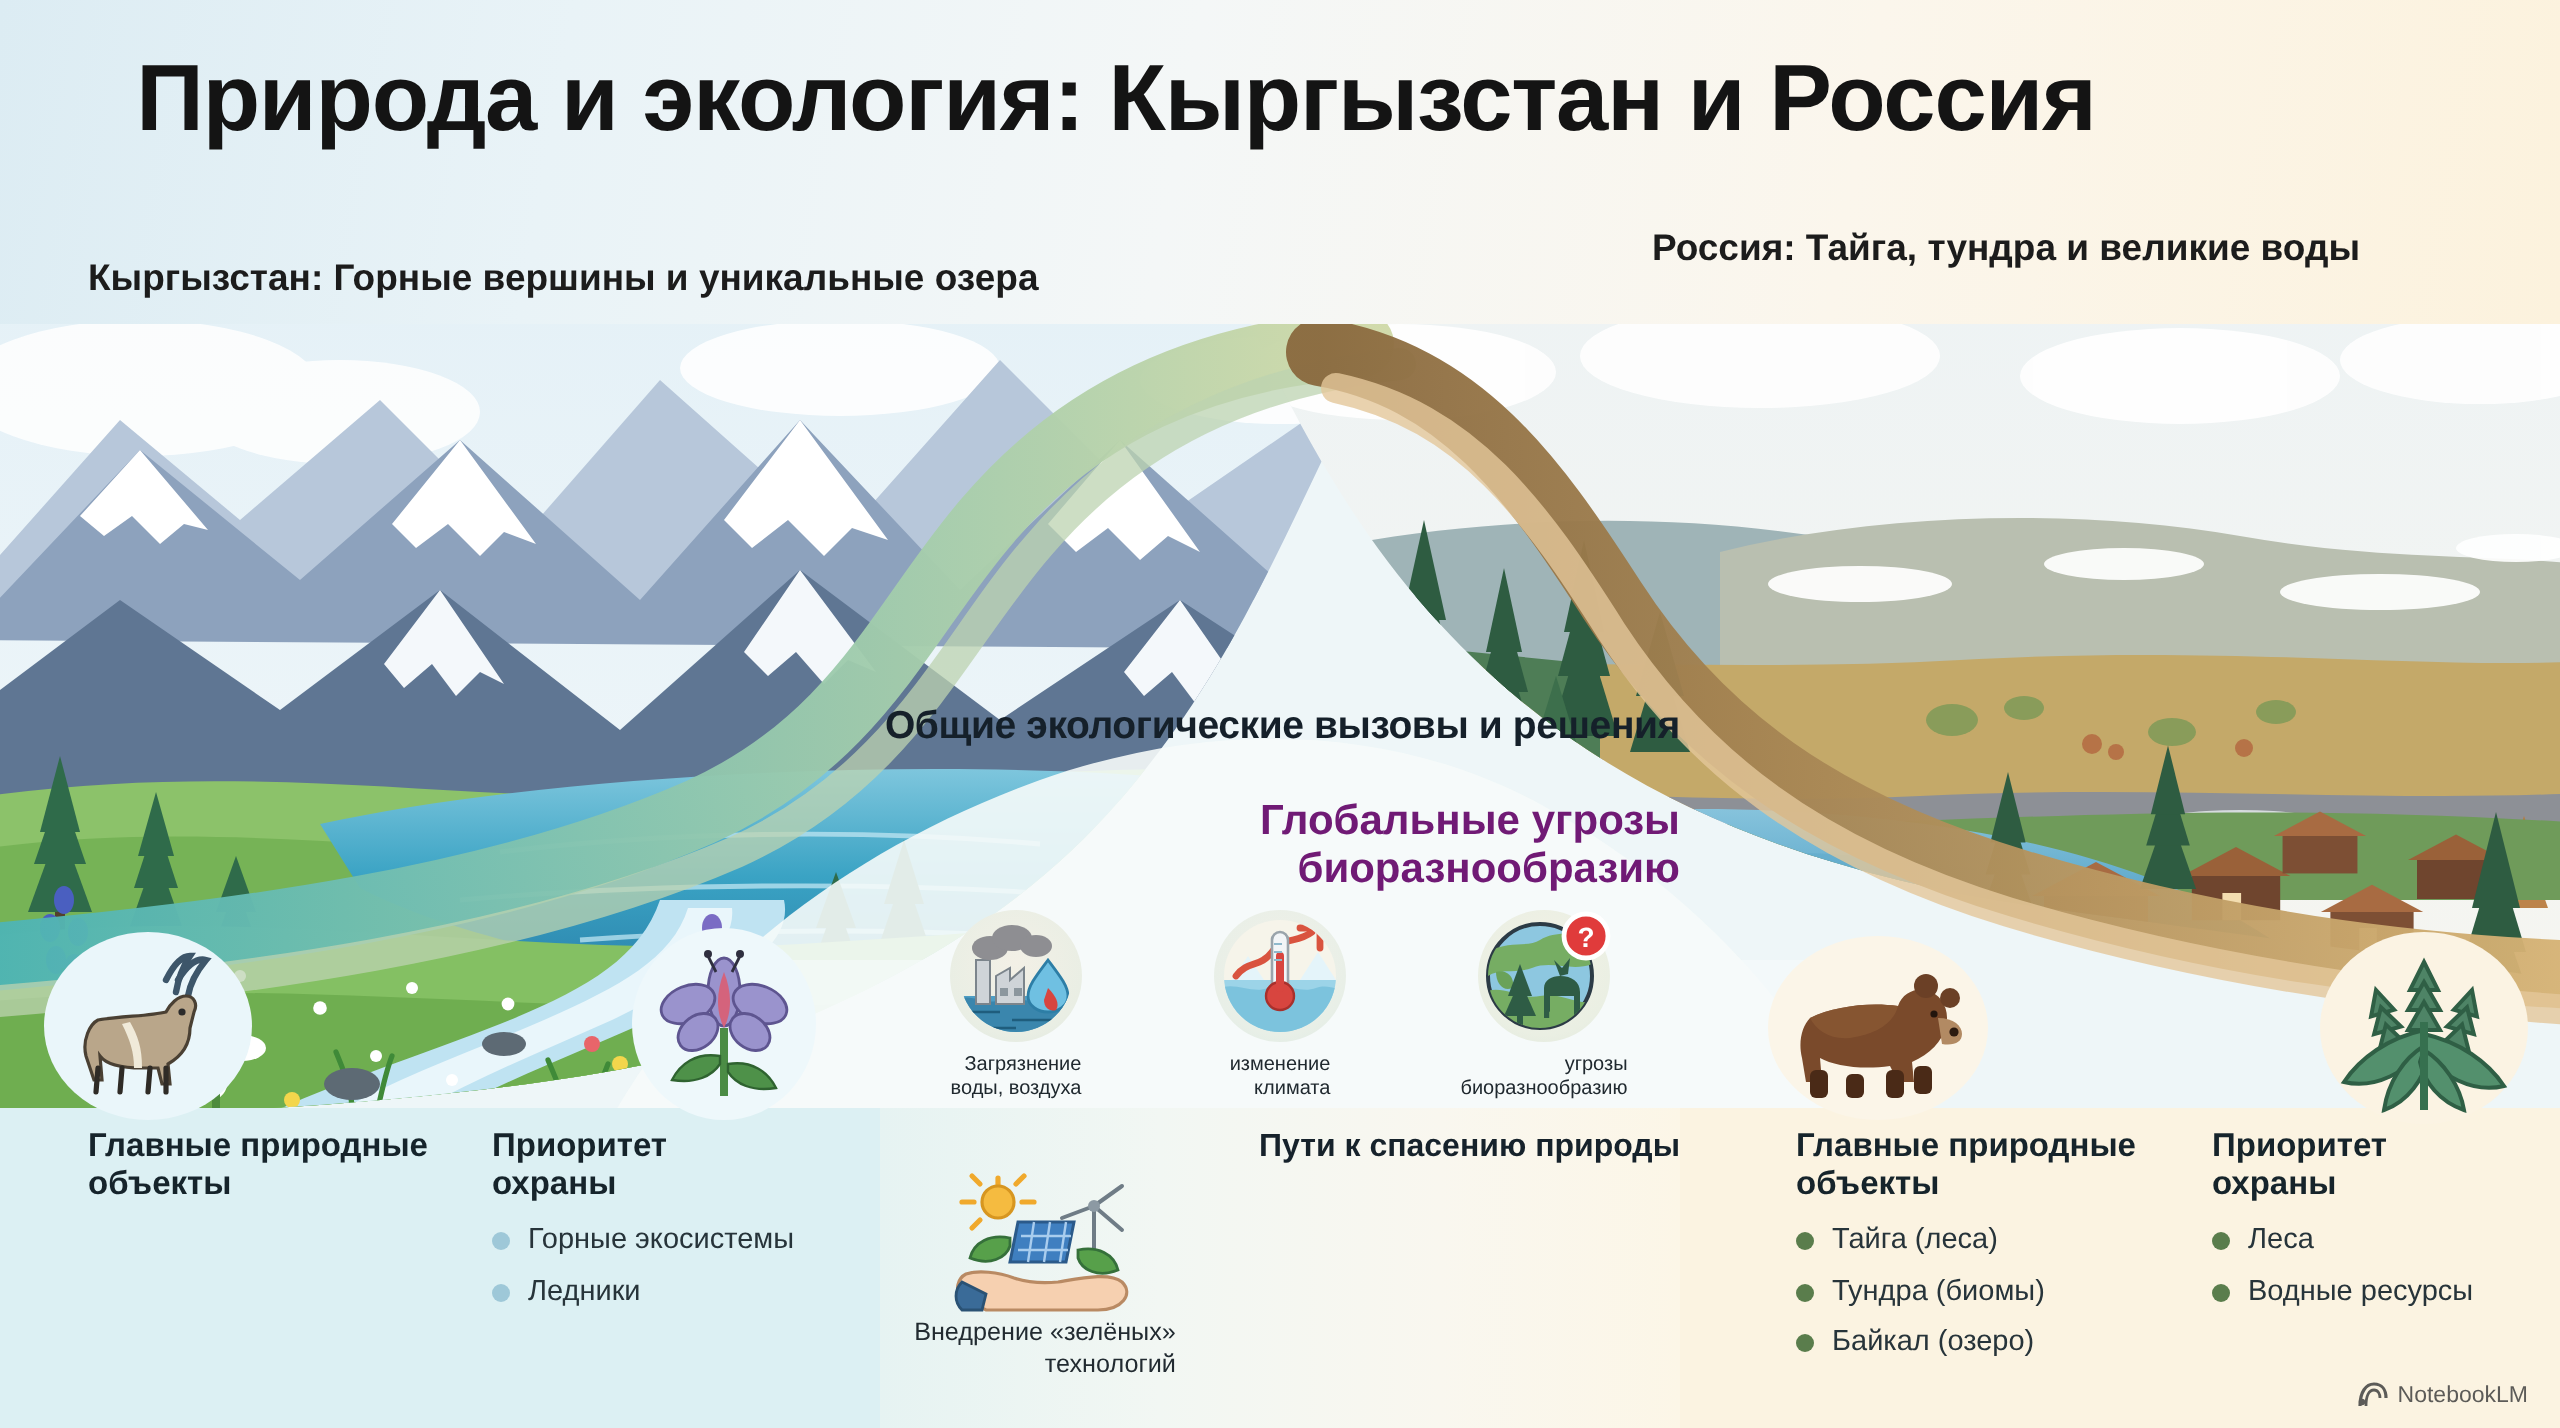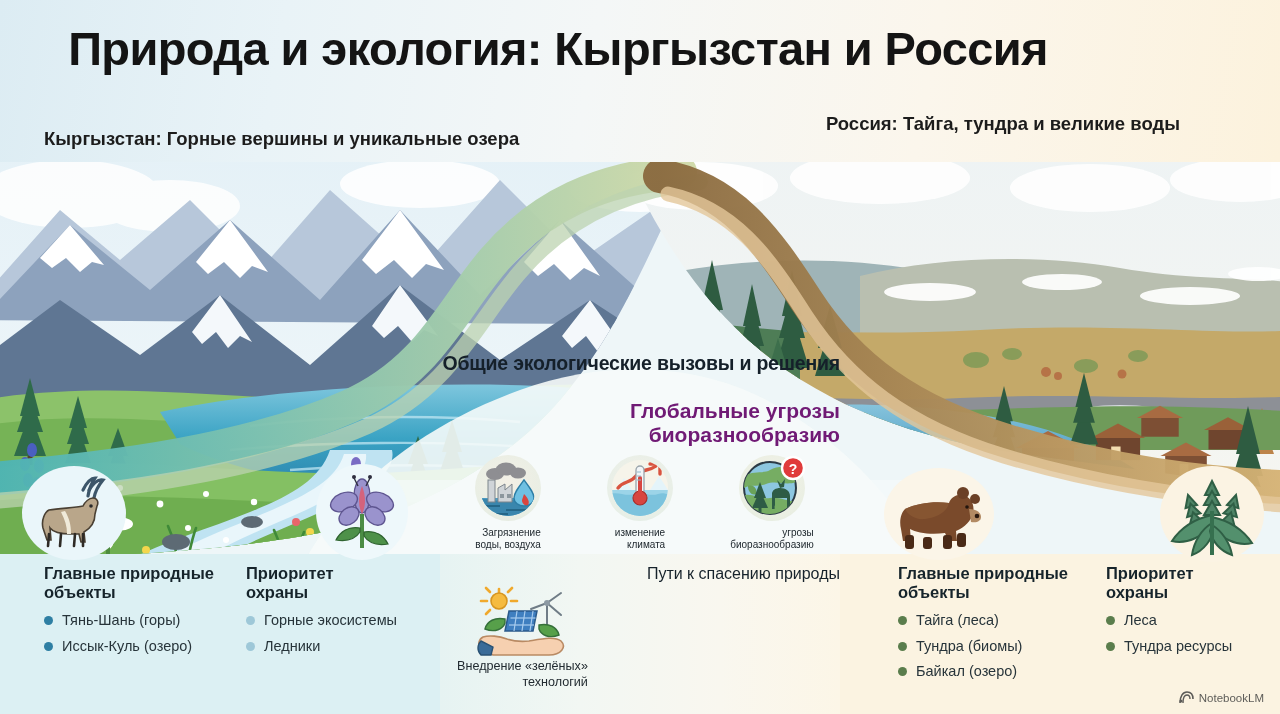--- a/index.html
+++ b/index.html
@@ -61,21 +61,21 @@
 
   .icon-row { display:flex; justify-content:center; align-items:flex-start; gap:6px; margin-top:8px; }
   .icon-cell { width:126px; display:flex; flex-direction:column; align-items:center; }
   .threat-circle {
     width:66px; height:66px; border-radius:50%;
     display:flex; align-items:center; justify-content:center;
     position:relative; overflow:visible;
   }
   .icon-cap { margin-top:6px; font-size:10px; line-height:1.2; color:#20292f; white-space:pre-line; }
 
-  .c-sub2 { font-size:16px; font-weight:400; color:#16222b; margin-top:14px; }
+  .c-sub2 { font-size:16px; font-weight:700; color:#16222b; margin-top:14px; }
   .sol-row { display:flex; justify-content:center; gap:36px; margin-top:2px;flex-direction:column; }
   .sol-cell { width:165px; display:flex; flex-direction:column; align-items:center; }
   .sol-cap { margin-top:2px; font-size:12.6px; line-height:1.23; color:#222b31; white-space:pre-line; }
 
   
   .badge { position:absolute; z-index:5; display:flex; align-items:center; justify-content:center; }
   .badge .blob { position:absolute; inset:0; border-radius:50%; }
   #badge-ibex   { left:22px;   top:466px; width:104px; height:94px; }
   #badge-flower { left:316px;  top:464px; width:92px;  height:96px; }
   #badge-bear   { left:884px;  top:468px; width:110px; height:92px; }
@@ -587,30 +587,20 @@
         <path d="M46 52 C36 58 28 70 26 84 C38 80 46 68 48 58 Z"></path>
         <path d="M46 54 C56 60 64 72 66 84 C54 80 46 70 44 60 Z"></path>
       </g>
       <rect x="44" y="40" width="4" height="44" fill="#36704f"></rect>
     </svg>
   </div>
 
   <div class="info" id="kg-objects">
     <h3>Главные природные
 объекты</h3>
-    <ul>
-      <li>
-        <span class="dot" style="background:#2e7fa3"></span>
-        <span>Тянь-Шань (горы)</span>
-      </li>
-      <li>
-        <span class="dot" style="background:#2e7fa3"></span>
-        <span>Иссык-Куль (озеро)</span>
-      </li>
-    </ul>
   </div>
 
   <div class="info" id="kg-priority">
     <h3>Приоритет
 охраны</h3>
     <ul>
       <li>
         <span class="dot" style="background:#9ec8d8"></span>
         <span>Горные экосистемы</span>
       </li>
@@ -643,21 +633,21 @@
   <div class="info" id="ru-priority">
     <h3>Приоритет
 охраны</h3>
     <ul>
       <li>
         <span class="dot" style="background:#5a7d4c"></span>
         <span>Леса</span>
       </li>
       <li>
         <span class="dot" style="background:#5a7d4c"></span>
-        <span>Тундра ресурсы</span>
+        <span>Водные ресурсы</span>
       </li>
     </ul>
   </div>
 
   <div class="center">
     <div class="c-title">Общие экологические
 вызовы и решения</div>
     <div class="c-sub">Глобальные угрозы биоразнообразию</div>
 
     <div class="icon-row">

